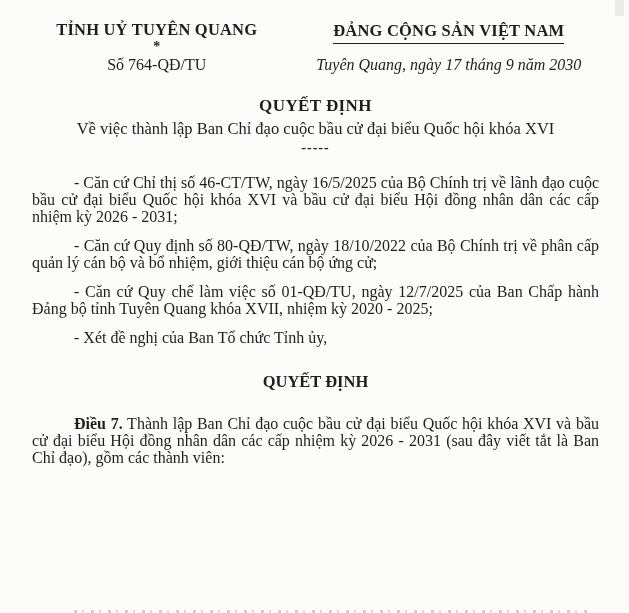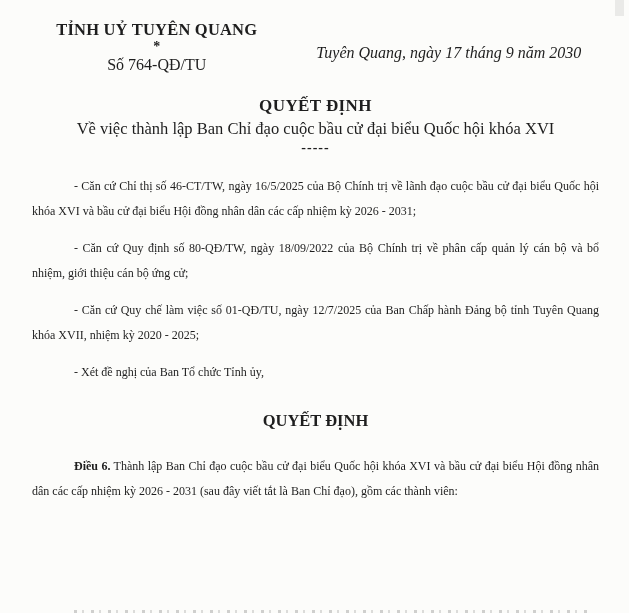--- a/index.html
+++ b/index.html
@@ -25,21 +25,21 @@
     right: 5px;
     width: 9px;
     height: 16px;
     background: #e2e2e0;
     opacity: 0.7;
   }
   
   .doc-header {
     display: flex;
     justify-content: space-between;
-    align-items: center;
+    align-items: flex-end;
     font-family: Liberation Serif, serif;
   }
   .header-left {
     width: 44%;
     text-align: center;
   }
   .header-right {
     width: 53%;
     text-align: center;
   }
@@ -95,22 +95,22 @@
     font-size: 14px;
     letter-spacing: 1px;
     line-height: 12px;
     margin-top: 3px;
   }
   
   .preamble {
     margin-top: 20px;
   }
   .para {
-    font-size: 12px;
-    line-height: 25px;
+    font-size: 16px;
+    line-height: 17px;
     text-align: justify;
     text-indent: 42px;
     margin: 0 0 12px 0;
   }
   .decision-block {
     text-align: center;
     margin-top: 22px;
     font-weight: bold;
     font-size: 16.5px;
     line-height: 27px;
@@ -145,41 +145,42 @@
 <div class="page">
   <div class="corner-artifact"></div>
 
   <div class="doc-header">
     <div class="header-left">
       <div class="org-name">TỈNH UỶ TUYÊN QUANG</div>
       <div class="org-star">*</div>
       <div class="doc-number">Số 764-QĐ/TU</div>
     </div>
     <div class="header-right">
+      <span class="national-motto">ĐẢNG CỘNG SẢN VIỆT NAM</span>
       <div class="dateline">Tuyên Quang, ngày 17 tháng 9 năm 2030</div>
     </div>
   </div>
 
   <div class="title-block">
     <div class="doc-title">QUYẾT ĐỊNH</div>
     <div class="doc-subtitle">
       <div>Về việc thành lập Ban Chỉ đạo cuộc bầu cử đại biểu Quốc hội khóa XVI</div>
     </div>
     <div class="separator-dashes">-----</div>
   </div>
 
   <div class="preamble">
     <p class="para">- Căn cứ Chỉ thị số 46-CT/TW, ngày 16/5/2025 của Bộ Chính trị về lãnh đạo cuộc bầu cử đại biểu Quốc hội khóa XVI và bầu cử đại biểu Hội đồng nhân dân các cấp nhiệm kỳ 2026 - 2031;</p>
-    <p class="para">- Căn cứ Quy định số 80-QĐ/TW, ngày 18/09/2022 của Bộ Chính trị về phân cấp quản lý cán bộ và bổ nhiệm, giới thiệu cán bộ ứng cử;</p>
+    <p class="para">- Căn cứ Quy định số 80-QĐ/TW, ngày 18/10/2022 của Bộ Chính trị về phân cấp quản lý cán bộ và bổ nhiệm, giới thiệu cán bộ ứng cử;</p>
     <p class="para">- Căn cứ Quy chế làm việc số 01-QĐ/TU, ngày 12/7/2025 của Ban Chấp hành Đảng bộ tỉnh Tuyên Quang khóa XVII, nhiệm kỳ 2020 - 2025;</p>
     <p class="para">- Xét đề nghị của Ban Tổ chức Tỉnh ủy,</p>
   </div>
 
   <div class="decision-block">
     <div>QUYẾT ĐỊNH</div>
   </div>
 
   <div class="article">
-    <p class="para"><span class="article-label">Điều 6.</span><span> Thành lập Ban Chỉ đạo cuộc bầu cử đại biểu Quốc hội khóa XVI và bầu cử đại biểu Hội đồng nhân dân các cấp nhiệm kỳ 2026 - 2031 (sau đây viết tắt là Ban Chỉ đạo), gồm các thành viên:</span></p>
+    <p class="para"><span class="article-label">Điều 7.</span><span> Thành lập Ban Chỉ đạo cuộc bầu cử đại biểu Quốc hội khóa XVI và bầu cử đại biểu Hội đồng nhân dân các cấp nhiệm kỳ 2026 - 2031 (sau đây viết tắt là Ban Chỉ đạo), gồm các thành viên:</span></p>
   </div>
 
   <div class="cutoff-line"></div>
 </div>
 
 </body></html>

